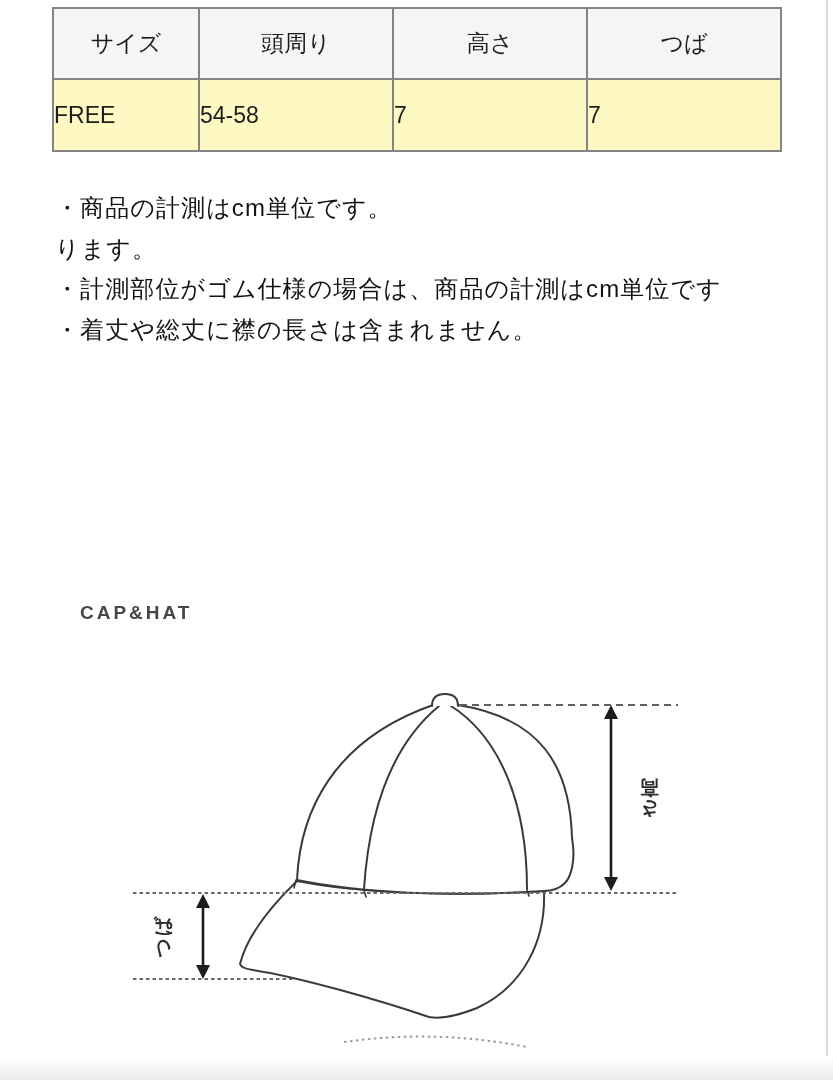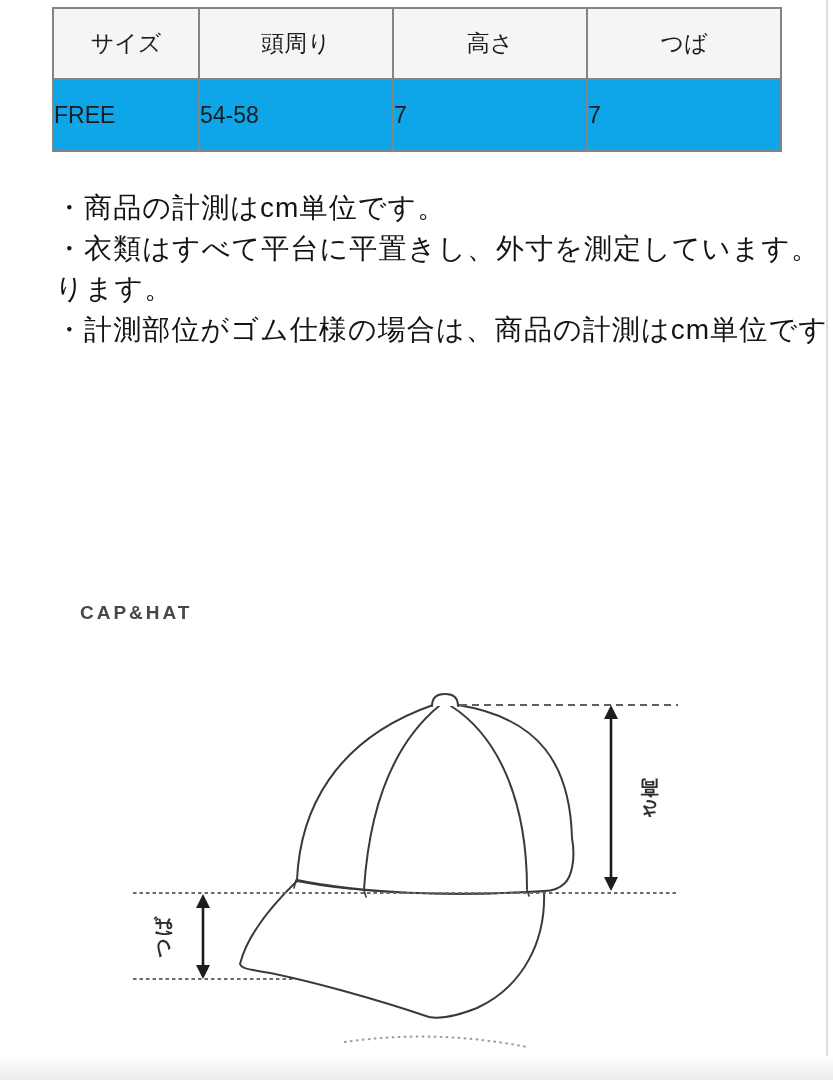--- a/index.html
+++ b/index.html
@@ -12,26 +12,26 @@
   
   .size-table{
     position:absolute;left:52px;top:7px;width:728px;
     border-collapse:collapse;table-layout:fixed;
   }
   .size-table th,.size-table td{
     border:2px solid #848484;vertical-align:middle;
     font-size:23px;font-weight:400;color:#1c1c1c;padding:0;
   }
   .size-table th{background:#f5f5f5;height:69px;}
-  .size-table td{background:#0ea5e9;height:70px;}
+  .size-table td{background:#fef9c3;height:70px;}
 
   
   .notes{position:absolute;left:55px;top:188px;}
   .note-line{
-    height:40.6px;line-height:40.6px;font-size:28px;
+    height:40.6px;line-height:40.6px;font-size:24px;
     letter-spacing:1.1px;white-space:nowrap;color:#141414;
   }
 
   
   .section-title{
     position:absolute;left:80px;top:602px;
     font-size:19px;letter-spacing:3px;font-weight:600;color:#474747;
   }
 
   
@@ -82,23 +82,23 @@
       <td>FREE</td>
       <td>54-58</td>
       <td>7</td>
       <td>7</td>
     </tr>
   </tbody>
 </table>
 
 <div class="notes">
   <div class="note-line">・商品の計測はcm単位です。</div>
-  <div class="note-line">・衣類はすべて平台に平置きし、外寸を測定しています。</div>
   <div class="note-line">ります。</div>
   <div class="note-line">・計測部位がゴム仕様の場合は、商品の計測はcm単位です</div>
+  <div class="note-line">・着丈や総丈に襟の長さは含まれません。</div>
 </div>
 
 <div class="section-title">CAP&amp;HAT</div>
 
 <svg class="diagram-svg" width="833" height="420" viewBox="0 660 833 420">
 
   <path d="M133,979 H510" fill="none" stroke="#6a6a6a" stroke-width="1.8" stroke-dasharray="3.5 3"></path>
 
   <path d="M297,881
            C360,893 450,897 544,891

